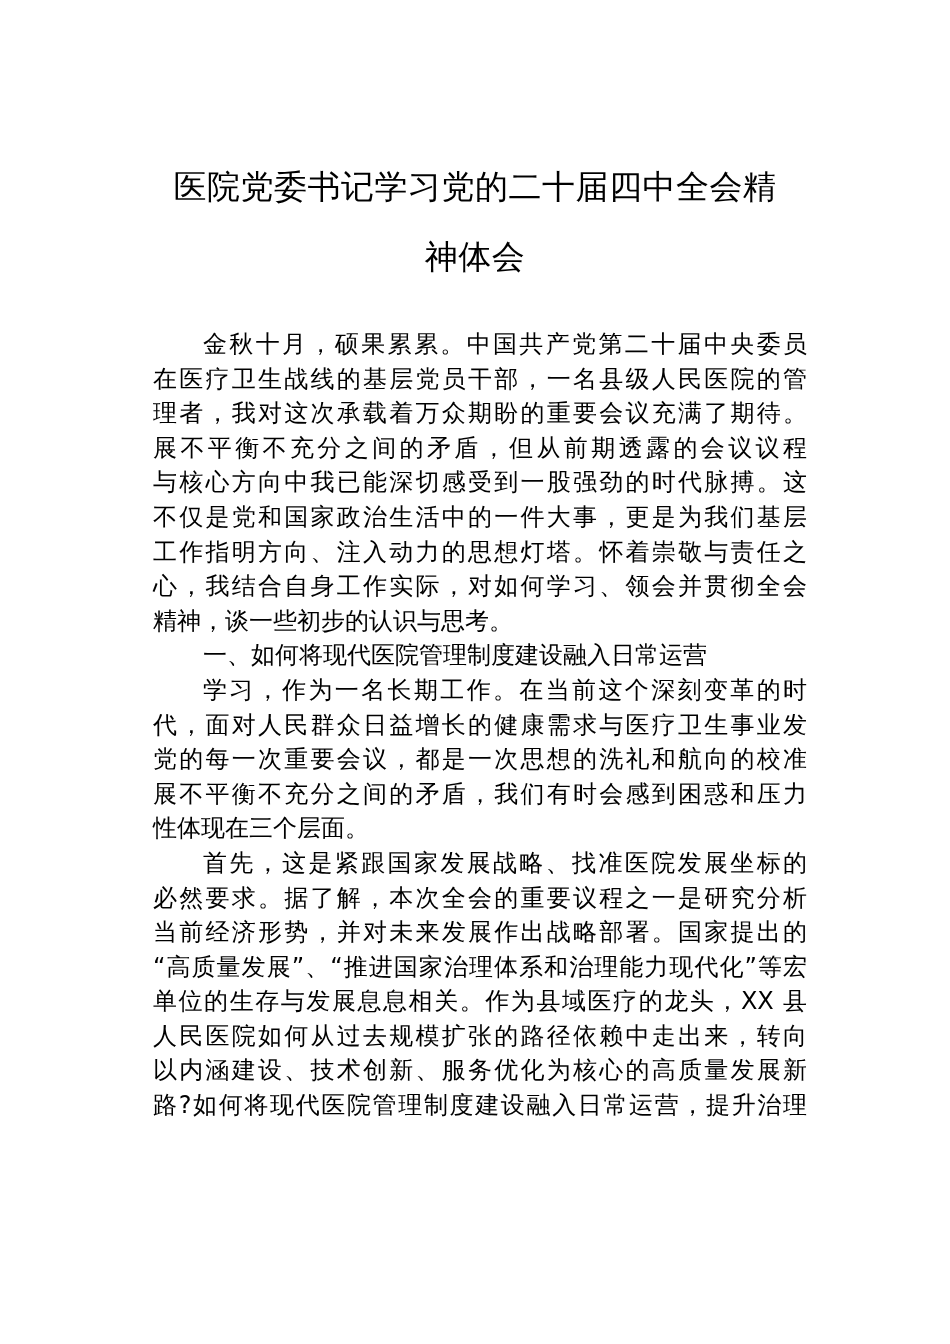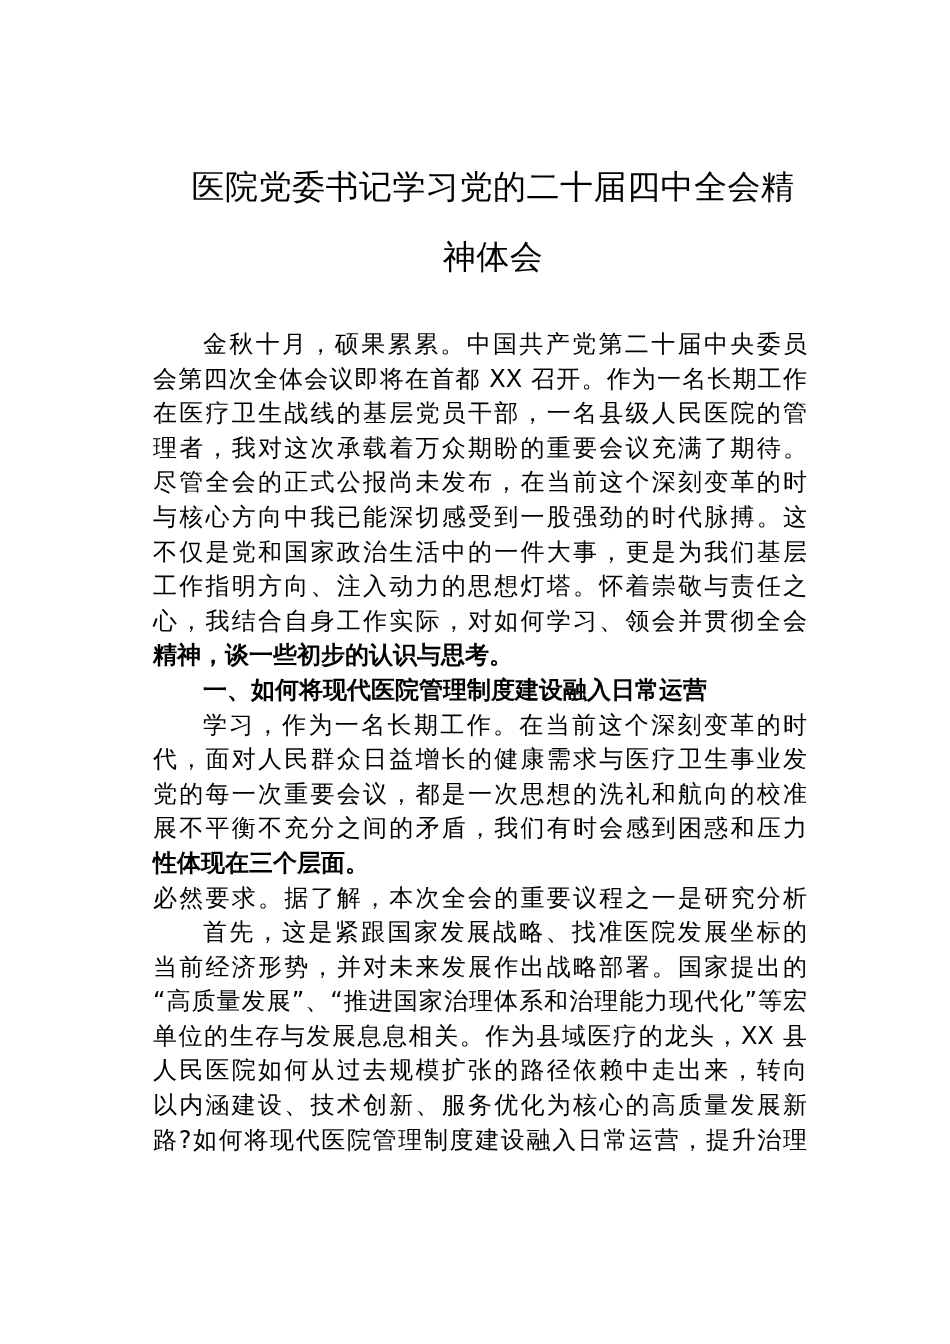--- a/index.html
+++ b/index.html
@@ -18,21 +18,21 @@
     .page {
       position: absolute;
       left: 0;
       top: 0;
       width: 950px;
       height: 1344px;
       background: #ffffff;
     }
     .title {
       position: absolute;
-      left: 163px;
+      left: 145px;
       width: 660px;
       text-align: center;
       font-size: 33px;
       line-height: 40px;
       white-space: nowrap;
       letter-spacing: 0.5px;
     }
     .title-line-1 { top: 167px; }
     .title-line-2 { top: 237px; }
     .body {
@@ -46,64 +46,62 @@
       line-height: 34.6px;
       font-size: 24px;
       white-space: nowrap;
       text-align: justify;
       text-align-last: justify;
       overflow: visible;
       margin-left: 8px;
     }
     .line.last {
       text-align-last: left;
-      font-weight: bold;
     }
     .line.indent {
       padding-left: 50px;
     }
   </style>
 </head>
 <body>
 
 <div class="page">
 
   <div class="title title-line-1">医院党委书记学习党的二十届四中全会精</div>
   <div class="title title-line-2">神体会</div>
 
   <div class="body">
 
     <div>
       <div class="line indent">金秋十月，硕果累累。中国共产党第二十届中央委员</div>
-      <div class="line">会第四次全体会议即将在首都 XX 召开。作为一名长期工作</div>
       <div class="line">在医疗卫生战线的基层党员干部，一名县级人民医院的管</div>
       <div class="line">理者，我对这次承载着万众期盼的重要会议充满了期待。</div>
-      <div class="line">尽管全会的正式公报尚未发布，在当前这个深刻变革的时</div>
+      <div class="line">展不平衡不充分之间的矛盾，但从前期透露的会议议程</div>
       <div class="line">与核心方向中我已能深切感受到一股强劲的时代脉搏。这</div>
       <div class="line">不仅是党和国家政治生活中的一件大事，更是为我们基层</div>
       <div class="line">工作指明方向、注入动力的思想灯塔。怀着崇敬与责任之</div>
       <div class="line">心，我结合自身工作实际，对如何学习、领会并贯彻全会</div>
       <div class="line last">精神，谈一些初步的认识与思考。</div>
     </div>
 
     <div>
       <div class="line indent last">一、如何将现代医院管理制度建设融入日常运营</div>
     </div>
 
     <div>
       <div class="line indent">学习，作为一名长期工作。在当前这个深刻变革的时</div>
       <div class="line">代，面对人民群众日益增长的健康需求与医疗卫生事业发</div>
       <div class="line">党的每一次重要会议，都是一次思想的洗礼和航向的校准</div>
       <div class="line">展不平衡不充分之间的矛盾，我们有时会感到困惑和压力</div>
       <div class="line last">性体现在三个层面。</div>
     </div>
 
     <div>
+      <div class="line indent">首先，这是紧跟国家发展战略、找准医院发展坐标的</div>
       <div class="line">必然要求。据了解，本次全会的重要议程之一是研究分析</div>
-      <div class="line indent">首先，这是紧跟国家发展战略、找准医院发展坐标的</div>
       <div class="line">当前经济形势，并对未来发展作出战略部署。国家提出的</div>
       <div class="line">“高质量发展”、“推进国家治理体系和治理能力现代化”等宏</div>
       <div class="line">单位的生存与发展息息相关。作为县域医疗的龙头，XX 县</div>
       <div class="line">人民医院如何从过去规模扩张的路径依赖中走出来，转向</div>
       <div class="line">以内涵建设、技术创新、服务优化为核心的高质量发展新</div>
       <div class="line">路?如何将现代医院管理制度建设融入日常运营，提升治理</div>
     </div>
 
   </div>
 </div>

